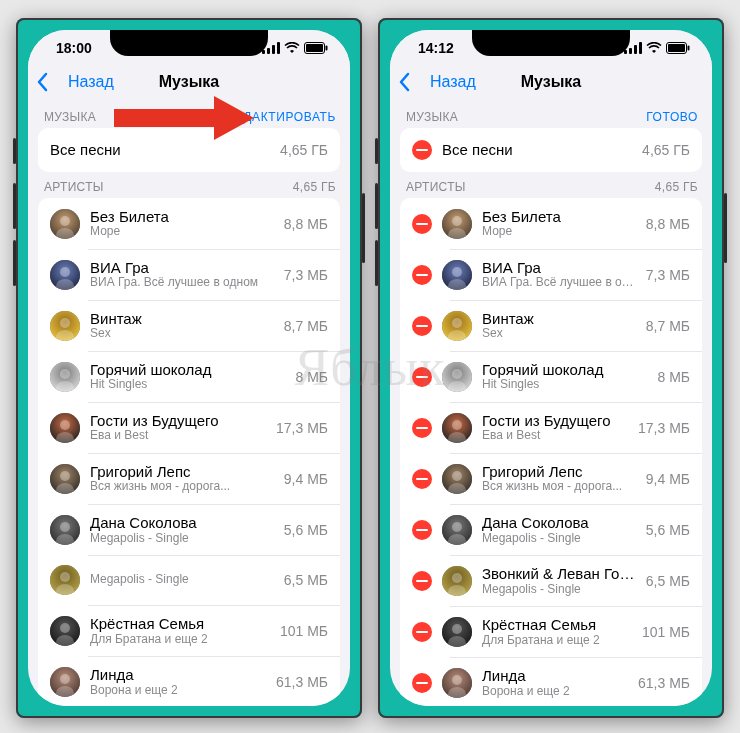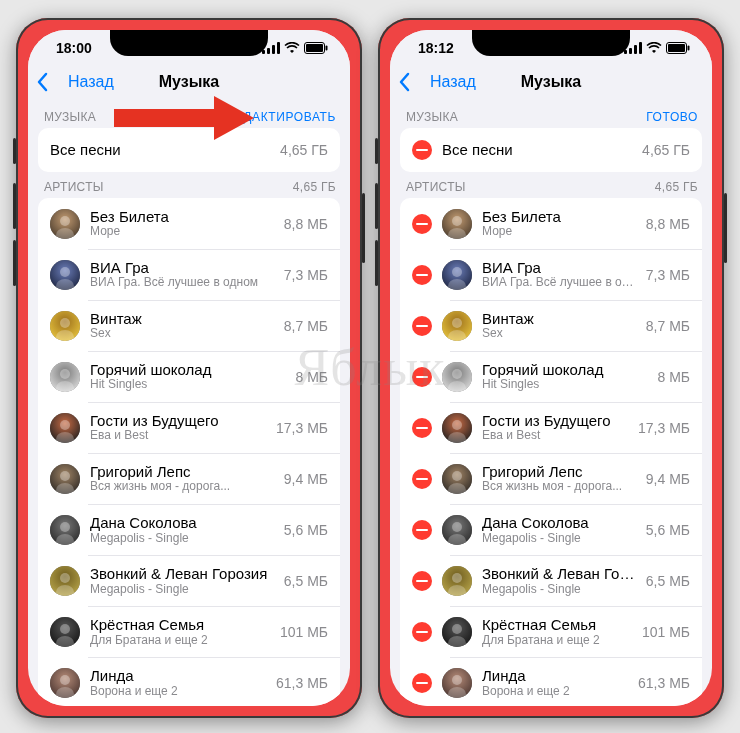--- a/index.html
+++ b/index.html
@@ -14,22 +14,22 @@
   }
   .stage {
     display: flex;
     gap: 16px;
     justify-content: center;
     padding: 18px 12px;
   }
   .phone {
     width: 346px;
     height: 700px;
-    background: #ef4444;
-    border-radius: 32px;
+    background: #14b8a6;
+    border-radius: 8px;
     padding: 12px;
     position: relative;
     box-shadow: 0 0 0 2px #3a3a3a inset, 0 4px 20px rgba(0,0,0,0.4);
   }
   .side-btn {
     position: absolute;
     background: #2b2b2b;
     border-radius: 2px;
   }
   .side-btn.l1 { left: -3px; top: 120px; width: 3px; height: 26px; }
@@ -444,21 +444,20 @@
         <stop offset="0%" stop-color="#6e5c1f"></stop>
                     <stop offset="100%" stop-color="#b8a54a"></stop>
       </radialGradient>
                 </defs>
       <rect width="30" height="30" fill="url(#g0_7)"></rect>
       <circle cx="15" cy="12" r="5" fill="rgba(255,255,255,0.32)"></circle>
       <ellipse cx="15" cy="26" rx="9" ry="7" fill="rgba(255,255,255,0.25)"></ellipse>
     </svg>
             </span>
             <div class="txt">
-              <span class="title">Звонкий &amp; Леван Горозия</span>
               <span class="sub">Megapolis - Single</span>
             </div>
             <span class="size">6,5 МБ</span>
           </div>
 
           <div class="row">
 
             <span class="art">
               <svg viewBox="0 0 30 30">
                 <defs>
@@ -512,21 +511,21 @@
     </div>
   </div>
     <div class="phone">
     <div class="side-btn l1"></div>
       <div class="side-btn l2"></div>
     <div class="side-btn l3"></div>
       <div class="side-btn r1"></div>
     <div class="screen">
       <div class="notch"></div>
       <div class="statusbar">
-        <span>18:12</span>
+        <span>14:12</span>
         <span class="status-right">
   <span class="signal">
     <svg width="18" height="12" viewBox="0 0 18 12">
       <rect x="0" y="8" width="3" height="4" rx="1" fill="#000"></rect>
       <rect x="5" y="6" width="3" height="6" rx="1" fill="#000"></rect>
       <rect x="10" y="3" width="3" height="9" rx="1" fill="#000"></rect>
       <rect x="15" y="0" width="3" height="12" rx="1" fill="#000"></rect>
     </svg>
   </span>
   <span class="wifi">

